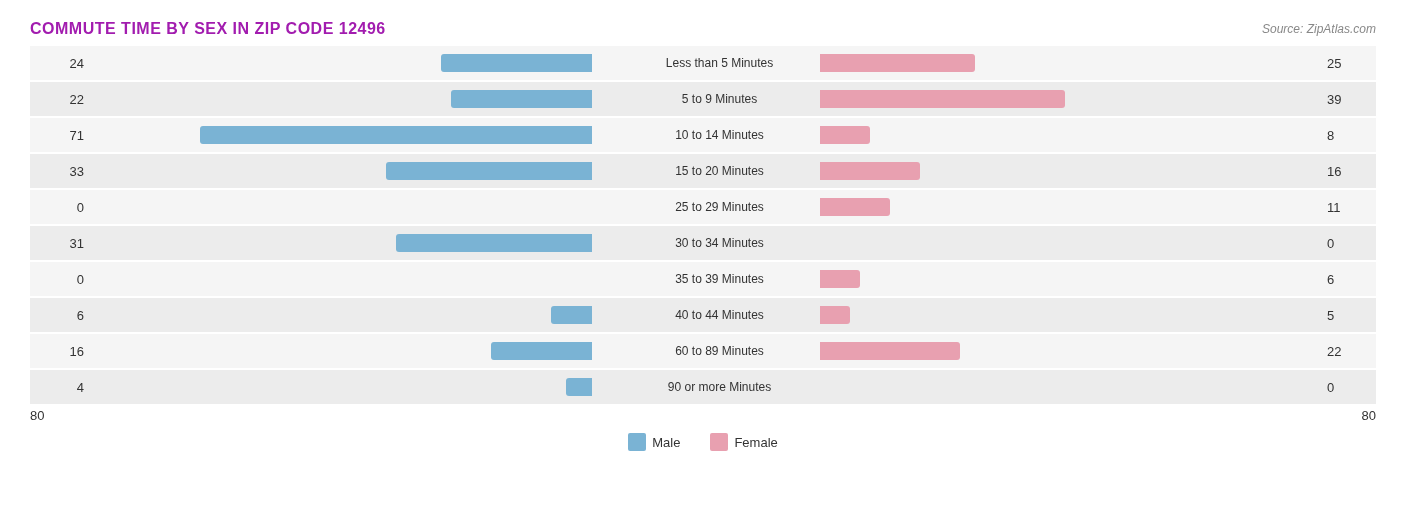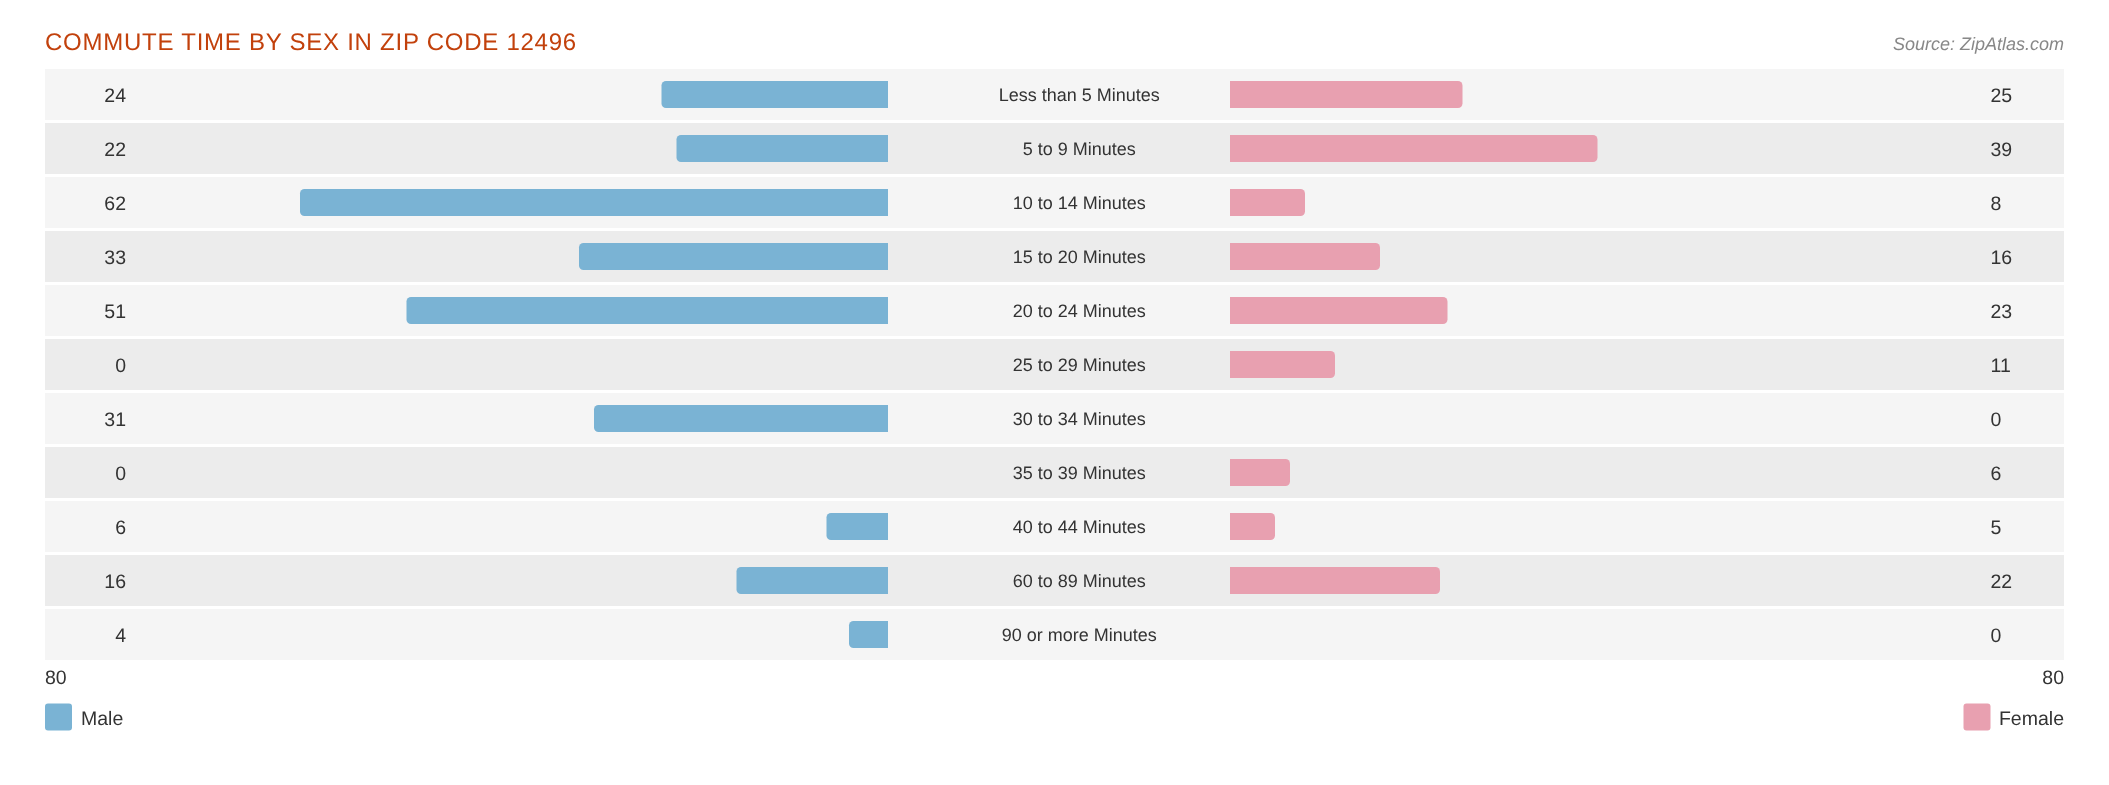--- a/index.html
+++ b/index.html
@@ -5,22 +5,22 @@
     * { box-sizing: border-box; margin: 0; padding: 0; }
     body {
       font-family: Arial, sans-serif;
       background: #fff;
       width: 1406px;
       min-height: 523px;
       padding: 20px 30px;
     }
     .chart-title {
       font-size: 16px;
-      font-weight: normal;
-      color: #c2410c;
+      font-weight: bold;
+      color: #a21caf;
       text-transform: uppercase;
       letter-spacing: 0.5px;
       margin-bottom: 6px;
     }
     .source {
       font-size: 12px;
       color: #888;
       text-align: right;
       margin-top: -22px;
       margin-bottom: 10px;
@@ -94,21 +94,21 @@
     .female-val {
       width: 55px;
       text-align: left;
       font-size: 13px;
       color: #333;
       padding-left: 6px;
       flex-shrink: 0;
     }
     .legend {
       display: flex;
-      justify-content: space-between;
+      justify-content: center;
       align-items: center;
       margin-top: 10px;
       gap: 30px;
       font-size: 13px;
       color: #333;
     }
     .legend-item {
       display: flex;
       align-items: center;
       gap: 6px;
@@ -158,21 +158,21 @@
         <div class="bar-male" style="width:28%;"></div>
       </div>
       <div class="label-center">5 to 9 Minutes</div>
       <div class="right-bars">
         <div class="bar-female" style="width:49%;"></div>
       </div>
     </div>
     <div class="female-val">39</div>
   </div>
       <div class="row">
-    <div class="male-val">62</div>
+    <div class="male-val">71</div>
     <div class="bars-container">
       <div class="left-bars">
         <div class="bar-male" style="width:78%;"></div>
       </div>
       <div class="label-center">10 to 14 Minutes</div>
       <div class="right-bars">
         <div class="bar-female" style="width:10%;"></div>
       </div>
     </div>
     <div class="female-val">8</div>
@@ -182,33 +182,20 @@
     <div class="bars-container">
       <div class="left-bars">
         <div class="bar-male" style="width:41%;"></div>
       </div>
       <div class="label-center">15 to 20 Minutes</div>
       <div class="right-bars">
         <div class="bar-female" style="width:20%;"></div>
       </div>
     </div>
     <div class="female-val">16</div>
-  </div>
-      <div class="row">
-    <div class="male-val">51</div>
-    <div class="bars-container">
-      <div class="left-bars">
-        <div class="bar-male" style="width:64%;"></div>
-      </div>
-      <div class="label-center">20 to 24 Minutes</div>
-      <div class="right-bars">
-        <div class="bar-female" style="width:29%;"></div>
-      </div>
-    </div>
-    <div class="female-val">23</div>
   </div>
       <div class="row">
     <div class="male-val">0</div>
     <div class="bars-container">
       <div class="left-bars">
         <div class="bar-male" style="width:0%;"></div>
       </div>
       <div class="label-center">25 to 29 Minutes</div>
       <div class="right-bars">
         <div class="bar-female" style="width:14%;"></div>

